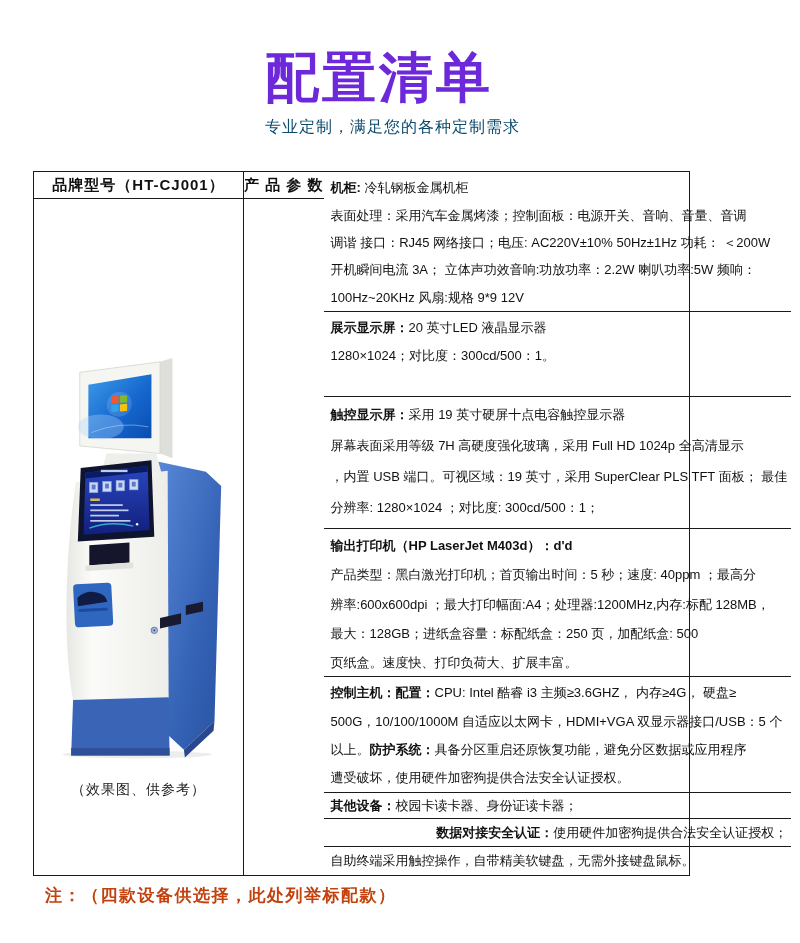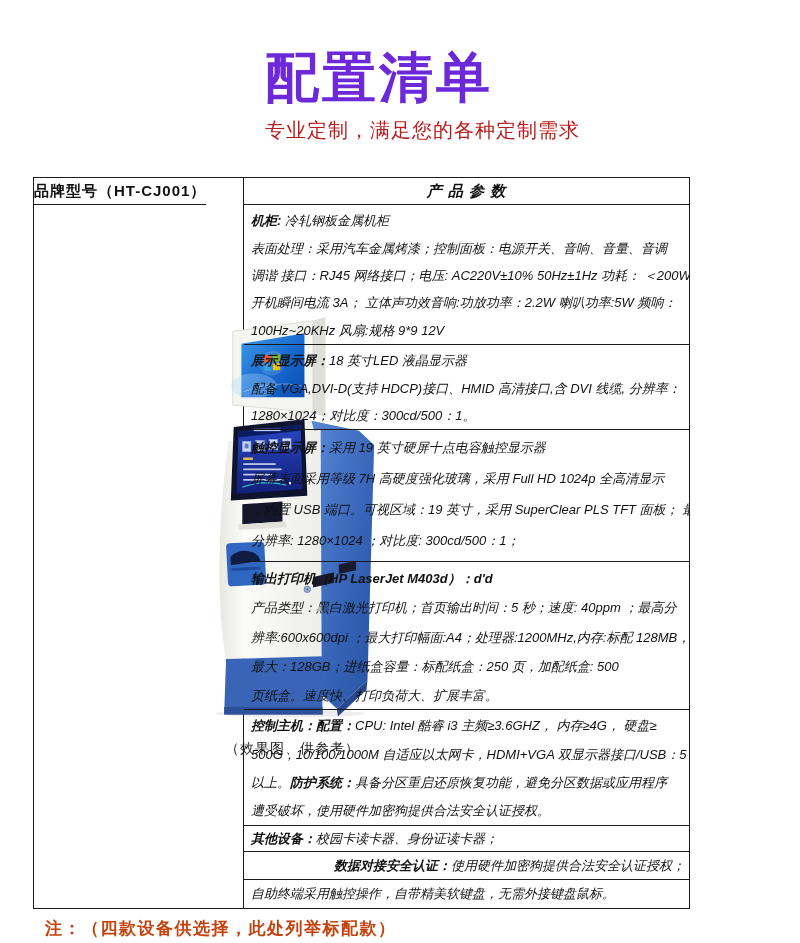--- a/index.html
+++ b/index.html
@@ -9,29 +9,29 @@
     font-family:"Liberation Sans","DejaVu Sans",sans-serif;
     color:#111;
   }
   
   .hero { padding:46px 0 0 265px; }
   .hero h1 {
     font-size:54px; line-height:1.15; font-weight:700;
     color:#3d3f41; letter-spacing:3px;
   }
   .hero p {
-    margin-top:9px; font-size:20px; color:#b91c1c; letter-spacing:1px;
+    margin-top:9px; font-size:16px; color:#0c4a6e; letter-spacing:1px;
   }
   
   .spec-table {
     margin:33px 0 0 33px; width:657px;
     display:flex; border:1px solid #1a1a1a; background:#fff;
   }
-  .col-left { width:210px; border-right:1px solid #1a1a1a; display:flex; flex-direction:row; }
-  .col-right { flex:1; min-width:0; display:flex; flex-direction:column;font-style:italic; }
+  .col-left { width:210px; border-right:1px solid #1a1a1a; display:flex; flex-direction:column;gap:20px; }
+  .col-right { flex:1; min-width:0; display:flex; flex-direction:row; }
   .th {
     height:27px; flex:0 0 27px; border-bottom:1px solid #1a1a1a;
     display:flex; align-items:center; justify-content:center;
     font-size:15px; font-weight:700; letter-spacing:1px; white-space:nowrap;
   }
   .image-cell { flex:1; display:flex; flex-direction:column; align-items:center; }
   .image-cell svg { margin-top:118px; display:block; }
   .caption { margin-top:14px; font-size:14px; color:#1c1c1c; letter-spacing:1px; }
   
   .spec-row {
@@ -170,22 +170,21 @@
       <div class="th">产  品  参  数</div>
       <div id="spec-rows">
           <div class="spec-row">
             <div class="spec-line"><b>机柜: </b><span>冷轧钢板金属机柜</span></div>
             <div class="spec-line"><span>表面处理：采用汽车金属烤漆；控制面板：电源开关、音响、音量、音调</span></div>
             <div class="spec-line"><span>调谐 接口：RJ45 网络接口；电压: AC220V±10% 50Hz±1Hz 功耗： ＜200W</span></div>
             <div class="spec-line"><span>开机瞬间电流 3A； 立体声功效音响:功放功率：2.2W 喇叭功率:5W 频响：</span></div>
             <div class="spec-line"><span>100Hz~20KHz   风扇:规格 9*9  12V</span></div>
           </div>
           <div class="spec-row">
-            <div class="spec-line"><b>展示显示屏：</b><span>18 英寸LED 液晶显示器</span></div>
-            <div class="spec-line"><span>配备 VGA,DVI-D(支持 HDCP)接口、HMID 高清接口,含 DVI 线缆,  分辨率：</span></div>
+            <div class="spec-line"><b>展示显示屏：</b><span>20 英寸LED 液晶显示器</span></div>
             <div class="spec-line"><span>1280×1024；对比度：300cd/500：1。</span></div>
           </div>
           <div class="spec-row">
             <div class="spec-line"><b>触控显示屏：</b><span>采用 19 英寸硬屏十点电容触控显示器</span></div>
             <div class="spec-line"><span>屏幕表面采用等级 7H 高硬度强化玻璃，采用 Full HD 1024p 全高清显示</span></div>
             <div class="spec-line"><span>，内置 USB 端口。可视区域：19 英寸，采用 SuperClear PLS TFT 面板； 最佳</span></div>
             <div class="spec-line"><span>分辨率: 1280×1024 ；对比度: 300cd/500：1；</span></div>
           </div>
           <div class="spec-row">
             <div class="spec-line"><b>输出打印机（HP LaserJet M403d）：d'd</b></div>

